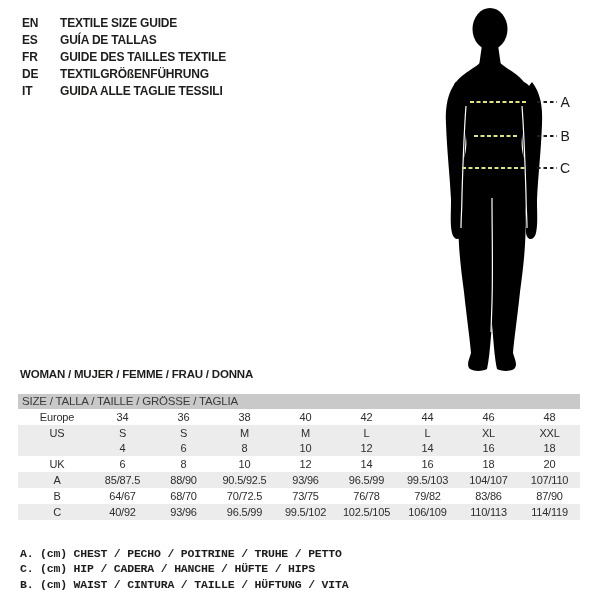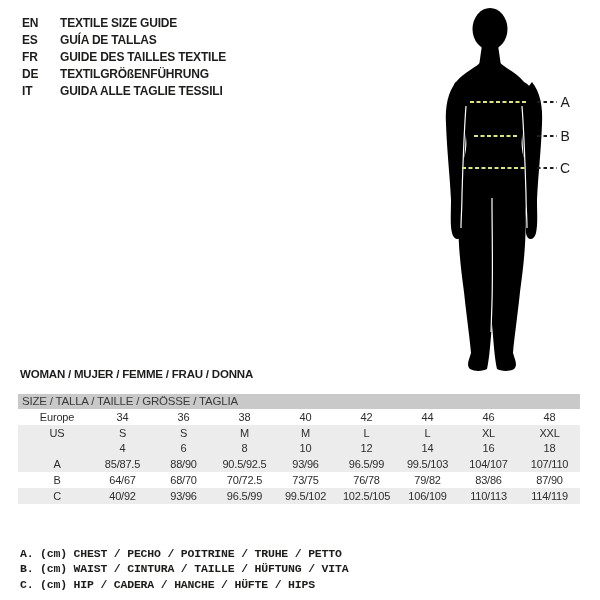--- a/index.html
+++ b/index.html
@@ -155,20 +155,31 @@
           <td class="row-label"></td>
           <td class="cell">4</td>
           <td class="cell">6</td>
           <td class="cell">8</td>
           <td class="cell">10</td>
           <td class="cell">12</td>
           <td class="cell">14</td>
           <td class="cell">16</td>
           <td class="cell">18</td>
         </tr>
+        <tr>
+          <td class="row-label">UK</td>
+          <td class="cell">6</td>
+          <td class="cell">8</td>
+          <td class="cell">10</td>
+          <td class="cell">12</td>
+          <td class="cell">14</td>
+          <td class="cell">16</td>
+          <td class="cell">18</td>
+          <td class="cell">20</td>
+        </tr>
         <tr class="shaded">
           <td class="row-label">A</td>
           <td class="cell">85/87.5</td>
           <td class="cell">88/90</td>
           <td class="cell">90.5/92.5</td>
           <td class="cell">93/96</td>
           <td class="cell">96.5/99</td>
           <td class="cell">99.5/103</td>
           <td class="cell">104/107</td>
           <td class="cell">107/110</td>
@@ -193,17 +204,17 @@
           <td class="cell">102.5/105</td>
           <td class="cell">106/109</td>
           <td class="cell">110/113</td>
           <td class="cell">114/119</td>
         </tr>
       </tbody>
   </table>
 
   <div class="legend">
       <div class="legend-line">A. (cm) CHEST / PECHO / POITRINE / TRUHE / PETTO</div>
+      <div class="legend-line">C. (cm) HIP / CADERA / HANCHE / HÜFTE / HIPS</div>
       <div class="legend-line">B. (cm) WAIST / CINTURA / TAILLE / HÜFTUNG / VITA</div>
-      <div class="legend-line">C. (cm) HIP / CADERA / HANCHE / HÜFTE / HIPS</div>
     </div>
 
 </div>
 
 </body></html>

